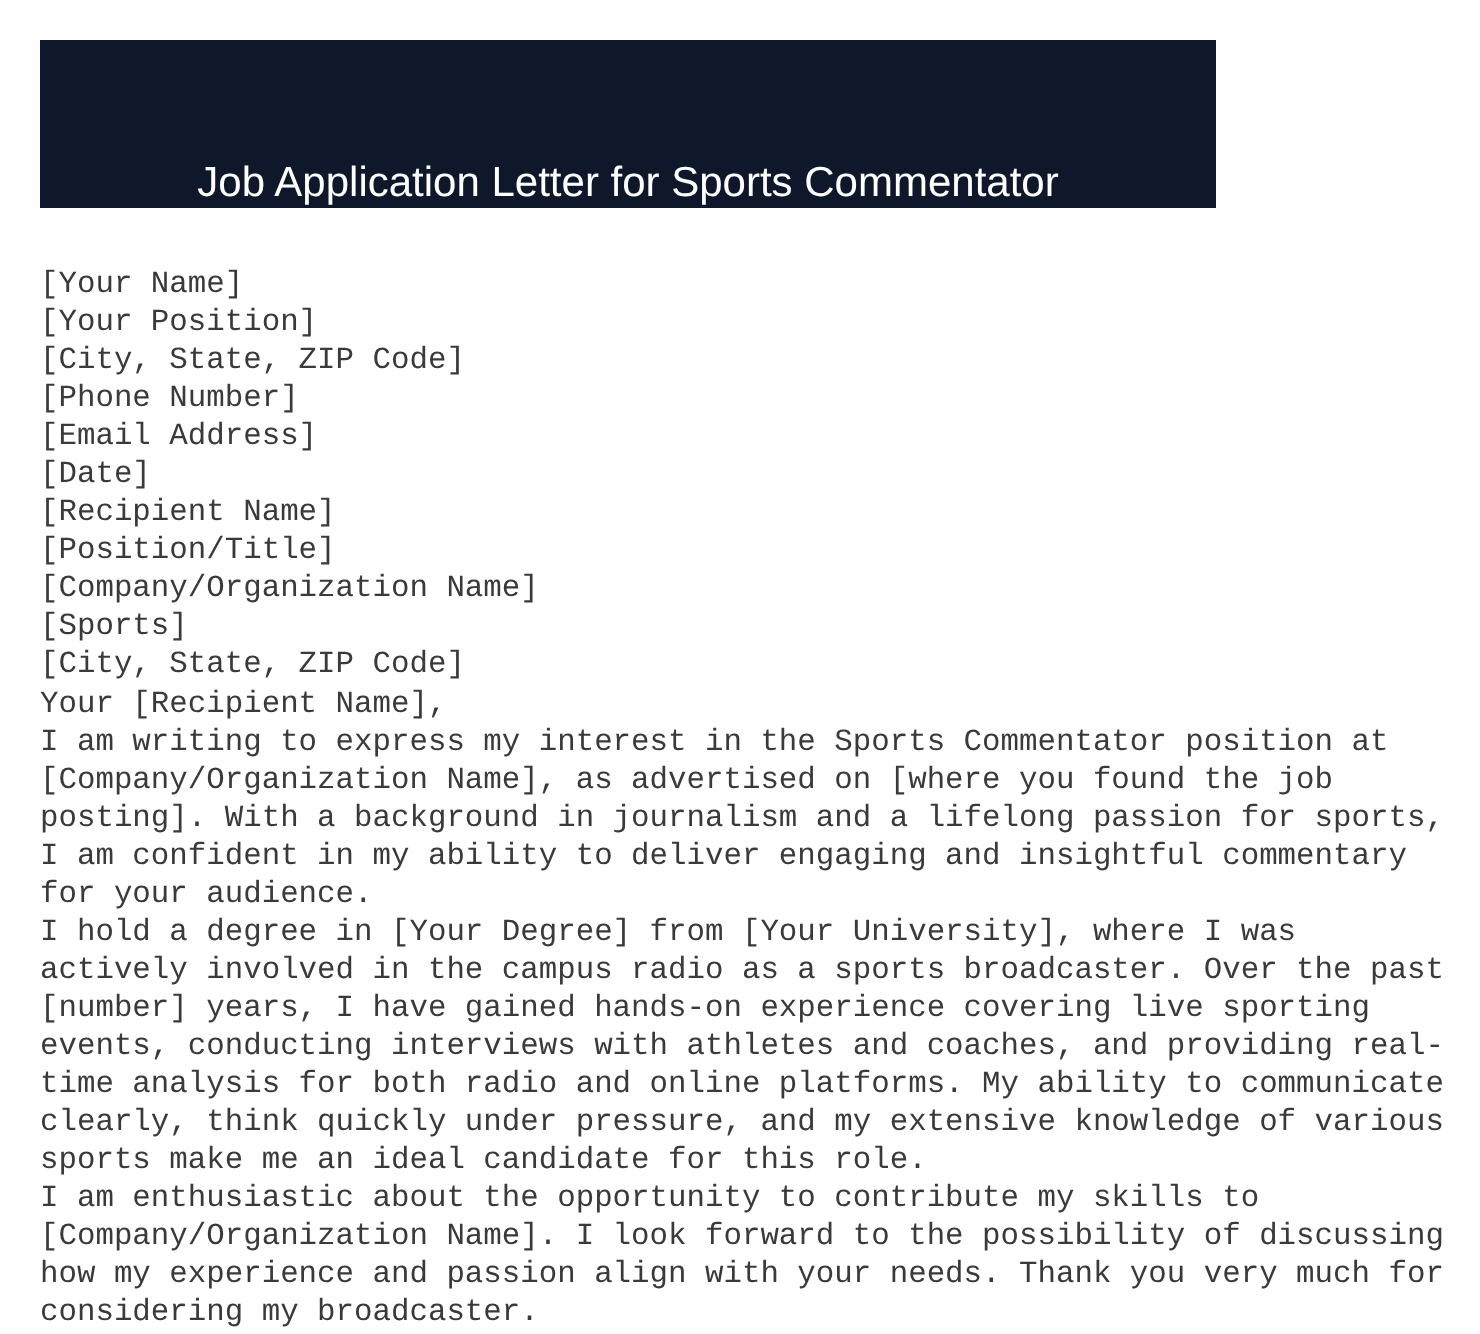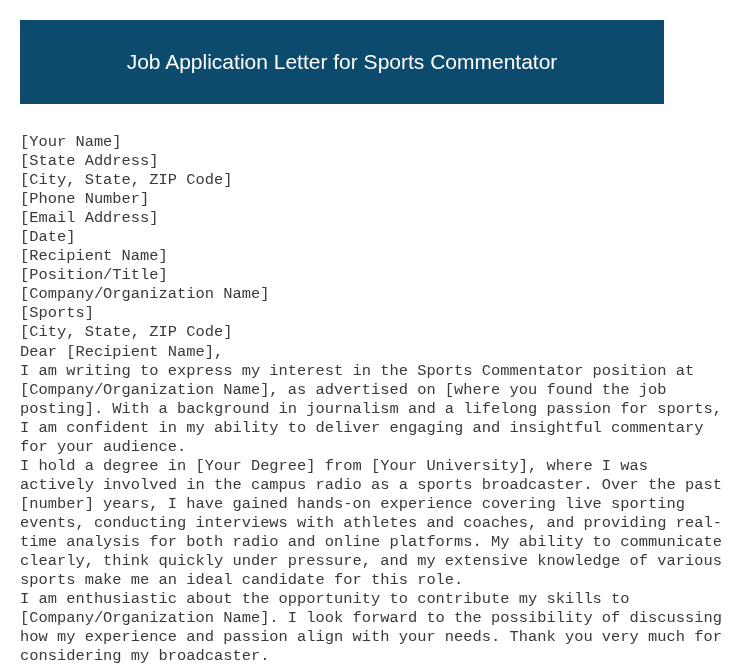--- a/index.html
+++ b/index.html
@@ -11,25 +11,25 @@
       width: 740px;
       height: 667px;
       overflow: hidden;
       position: relative;
       font-family: "Liberation Sans", sans-serif;
     }
     .header {
       position: absolute;
       left: 20px;
       top: 20px;
-      width: 644px;
+      width: 588px;
       height: 84px;
-      background: #0c4a6e;
+      background: #0f172a;
       display: flex;
-      align-items: center;
+      align-items: flex-end;
       justify-content: center;
     }
     .header h1 {
       margin: 0;
       color: #ffffff;
       font-family: "Liberation Sans", sans-serif;
       font-weight: normal;
       font-size: 21px;
       letter-spacing: 0px;
     }
@@ -51,32 +51,32 @@
 </head>
 <body>
 
 <div class="header">
   <h1>Job Application Letter for Sports Commentator</h1>
 </div>
 
 <div class="letter">
   <div>
     <span class="line">[Your Name]</span>
-    <span class="line">[State Address]</span>
+    <span class="line">[Your Position]</span>
     <span class="line">[City, State, ZIP Code]</span>
     <span class="line">[Phone Number]</span>
     <span class="line">[Email Address]</span>
   </div>
   <span class="line">[Date]</span>
   <div>
     <span class="line">[Recipient Name]</span>
     <span class="line">[Position/Title]</span>
     <span class="line">[Company/Organization Name]</span>
     <span class="line">[Sports]</span>
     <span class="line">[City, State, ZIP Code]</span>
   </div>
-  <span class="line">Dear [Recipient Name],</span>
+  <span class="line">Your [Recipient Name],</span>
   <p class="para">I am writing to express my interest in the Sports Commentator position at [Company/Organization Name], as advertised on [where you found the job posting]. With a background in journalism and a lifelong passion for sports, I am confident in my ability to deliver engaging and insightful commentary for your audience.</p>
   <p class="para">I hold a degree in [Your Degree] from [Your University], where I was actively involved in the campus radio as a sports broadcaster. Over the past [number] years, I have gained hands-on experience covering live sporting events, conducting interviews with athletes and coaches, and providing real-time analysis for both radio and online platforms. My ability to communicate clearly, think quickly under pressure, and my extensive knowledge of various sports make me an ideal candidate for this role.</p>
   <p class="para">I am enthusiastic about the opportunity to contribute my skills to [Company/Organization Name]. I look forward to the possibility of discussing how my experience and passion align with your needs. Thank you very much for considering my broadcaster.</p>
   <span class="line">Position,</span>
   <span class="line">[Your Name]</span>
 </div>
 
 </body></html>

